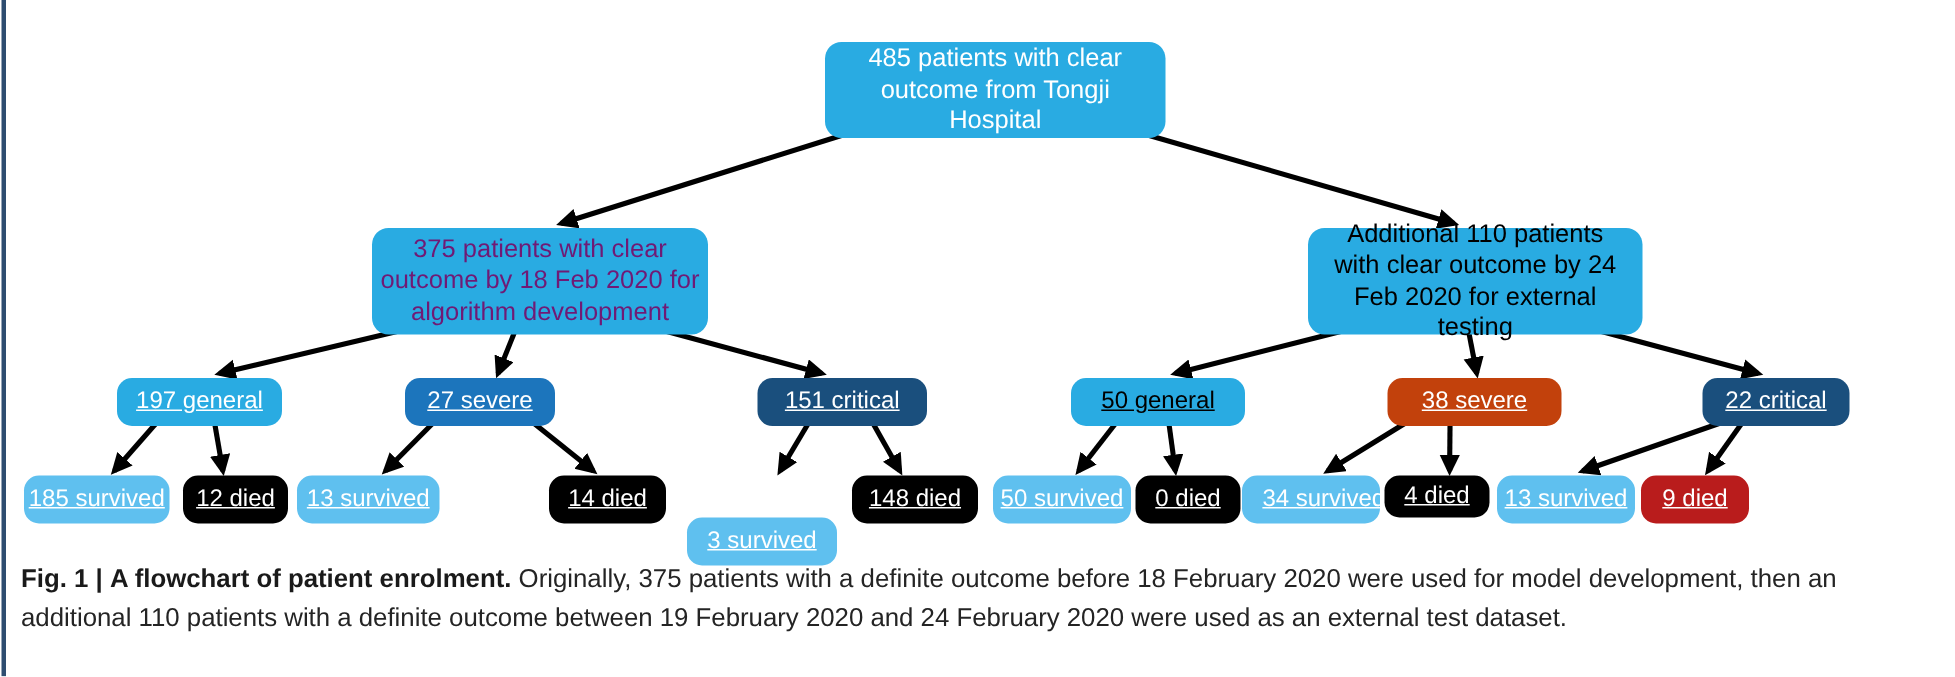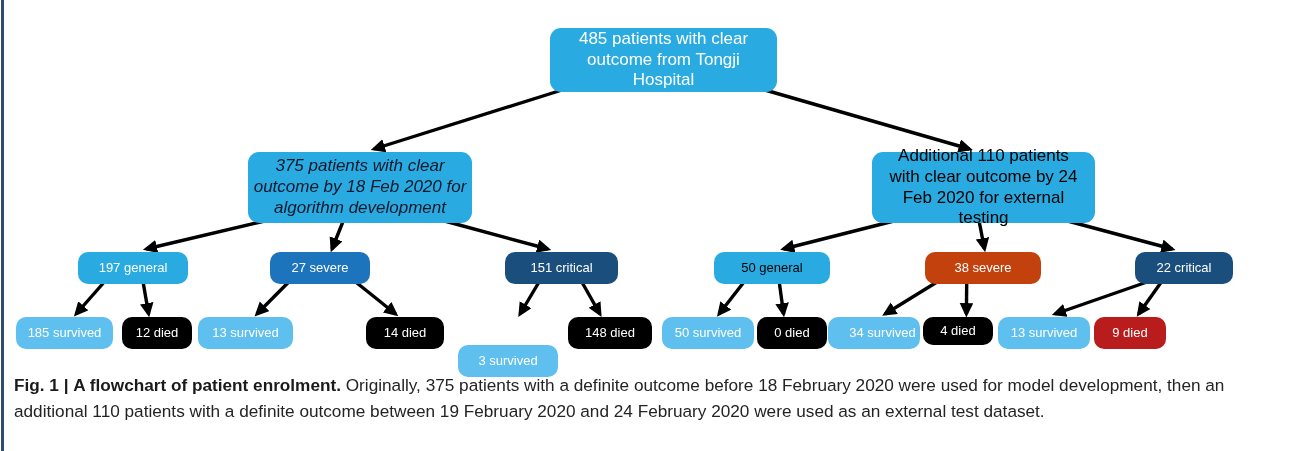--- a/index.html
+++ b/index.html
@@ -8,21 +8,21 @@
     font-family:"Liberation Sans","DejaVu Sans",sans-serif;
   }
   .left-rule{position:absolute;left:1px;top:0;width:3px;height:451px;background:#2E4D70;}
   .canvas{position:absolute;left:0;top:0;width:1303px;height:451px;}
   #arrow-svg{position:absolute;left:0;top:0;width:1303px;height:451px;}
   .flow-node{
     position:absolute;display:flex;align-items:center;justify-content:center;
     text-align:center;color:#ffffff;font-size:17px;line-height:1.22;
     border-radius:11px;box-sizing:border-box;
   }
-  .flow-node.small{border-radius:10px;font-size:13px;white-space:nowrap;}
+  .flow-node.small{border-radius:10px;font-size:16px;white-space:nowrap;text-decoration:underline;}
   .caption{
     position:absolute;left:14px;top:372px;width:1278px;
     font-size:17.2px;line-height:1.52;color:#242424;text-align:left;
   }
   .cap-bold{font-weight:700;color:#1a1a1a;text-align:right;}
 </style>
 </head>
 <body>
 
 <div class="page">
@@ -53,21 +53,21 @@
           <line x1="743.96" y1="282" x2="719.04" y2="314" stroke="#000000" stroke-width="3.4" marker-end="url(#ah)"></line>
           <line x1="779.24" y1="282" x2="783.6" y2="314" stroke="#000000" stroke-width="3.4" marker-end="url(#ah)"></line>
           <line x1="937" y1="282" x2="885.04" y2="314" stroke="#000000" stroke-width="3.4" marker-end="url(#ah)"></line>
           <line x1="966.7" y1="282" x2="966.4" y2="314" stroke="#000000" stroke-width="3.4" marker-end="url(#ah)"></line>
           <line x1="1147" y1="282" x2="1055.04" y2="314" stroke="#000000" stroke-width="3.4" marker-end="url(#ah)"></line>
           <line x1="1161.32" y1="282" x2="1138.64" y2="314" stroke="#000000" stroke-width="3.4" marker-end="url(#ah)"></line>
         </g>
     </svg>
 
   <div class="flow-node" style="left: 550px; top: 28px; width: 227px; height: 64px; padding: 0px 24px; background: rgb(41, 171, 226); color: rgb(255, 255, 255);">485 patients with clear outcome from Tongji Hospital</div>
-      <div class="flow-node" style="left: 248px; top: 152px; width: 224px; height: 71px; padding: 0px 0; background: rgb(41, 171, 226); color: #0f172a; font-style: italic;">375 patients with clear outcome by 18 Feb 2020 for algorithm development</div>
+      <div class="flow-node" style="left: 248px; top: 152px; width: 224px; height: 71px; padding: 0px 0; background: rgb(41, 171, 226); color: #701a75;">375 patients with clear outcome by 18 Feb 2020 for algorithm development</div>
       <div class="flow-node" style="left: 872px; top: 152px; width: 223px; height: 71px; padding: 0px 14px; background: rgb(41, 171, 226); color: #000000;">Additional 110 patients with clear outcome by 24 Feb 2020 for external testing</div>
       <div class="flow-node small" style="left: 78px; top: 252px; width: 110px; height: 32px; background: rgb(41, 171, 226); color: rgb(255, 255, 255);">197 general</div>
       <div class="flow-node small" style="left: 270px; top: 252px; width: 100px; height: 32px; background: rgb(28, 117, 188); color: rgb(255, 255, 255);">27 severe</div>
       <div class="flow-node small" style="left: 505px; top: 252px; width: 113px; height: 32px; background: rgb(26, 79, 125); color: rgb(255, 255, 255);">151 critical</div>
       <div class="flow-node small" style="left: 714px; top: 252px; width: 116px; height: 32px; background: rgb(41, 171, 226); color: #000000;">50 general</div>
       <div class="flow-node small" style="left: 925px; top: 252px; width: 116px; height: 32px; background: #c2410c; color: rgb(255, 255, 255);">38 severe</div>
       <div class="flow-node small" style="left: 1135px; top: 252px; width: 98px; height: 32px; background: rgb(26, 79, 125); color: rgb(255, 255, 255);">22 critical</div>
       <div class="flow-node small" style="left: 16px; top: 317px; width: 97px; height: 32px; background: rgb(95, 192, 239); color: rgb(255, 255, 255);">185 survived</div>
       <div class="flow-node small" style="left: 122px; top: 317px; width: 70px; height: 32px; background: rgb(0, 0, 0); color: rgb(255, 255, 255);">12 died</div>
       <div class="flow-node small" style="left: 198px; top: 317px; width: 95px; height: 32px; background: rgb(95, 192, 239); color: rgb(255, 255, 255);">13 survived</div>

